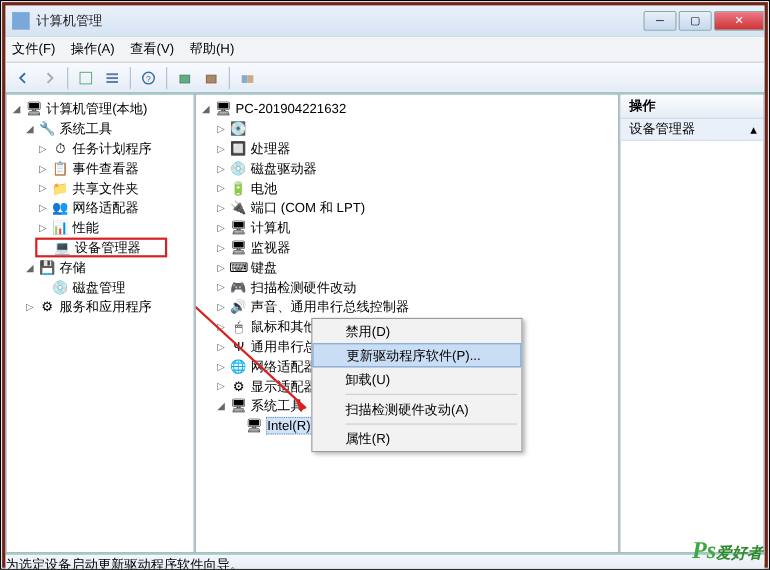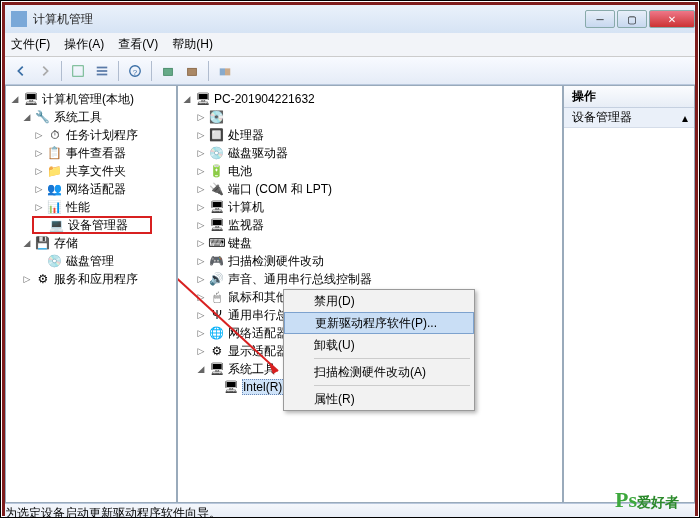--- a/index.html
+++ b/index.html
@@ -29,21 +29,21 @@
 .rightpane .rhead { height: 22px; background: linear-gradient(#fbfcfe,#e7edf6); border-bottom: 1px solid #c5d0e0; font-size: 12px; display: flex; align-items: center; padding-left: 8px; font-weight: bold; }
 .rightpane .rsub { height: 20px; background: #eaf0f9; border-bottom: 1px solid #d5dde9; font-size: 12px; display: flex; align-items: center; padding-left: 8px; }
 .rightpane .ritem { padding: 4px 16px; font-size: 12px; display: flex; justify-content: space-between; }
 .ctxmenu { position: absolute; left: 282px; top: 288px; width: 192px; background: #f2f2f2; border: 1px solid #9a9a9a; box-shadow: 2px 2px 4px rgba(0,0,0,0.3); font-size: 12px; z-index: 10; }
 .ctxitem { height: 22px; display: flex; align-items: center; padding-left: 30px; }
 .ctxitem.hover { background: #c9def5; border: 1px solid #7da2ce; height: 22px; }
 .ctxsep { height: 1px; background: #ccc; margin: 2px 4px 2px 30px; }
 .selected-item { background: #cfe3f9; border: 1px dotted #6a8ab8; }
 .statusbar { height: 20px; background: linear-gradient(#f4f7fc,#e3e9f3); border-top: 1px solid #b8c7dc; font-size: 12px; display: flex; align-items: center; padding-left: 0; }
 .arrow-line { position: absolute; z-index: 5; pointer-events: none; }
-.watermark { position: absolute; right: 20px; bottom: 4px; font-size: 14px; color: #2c8a2c; font-weight: bold; z-index: 20; }
+.watermark { position: absolute; right: 6px; bottom: 4px; font-size: 14px; color: #2c8a2c; font-style: italic; font-weight: bold; z-index: 20; }
 .watermark .ps { color: #3da83d; font-size: 22px; font-family: cursive; }
 </style>
 </head>
 <body>
 
 <div class="window">
   <div class="titlebar">
     <div class="icon"></div>
     <div class="title">计算机管理</div>
     <div class="winbtns">

